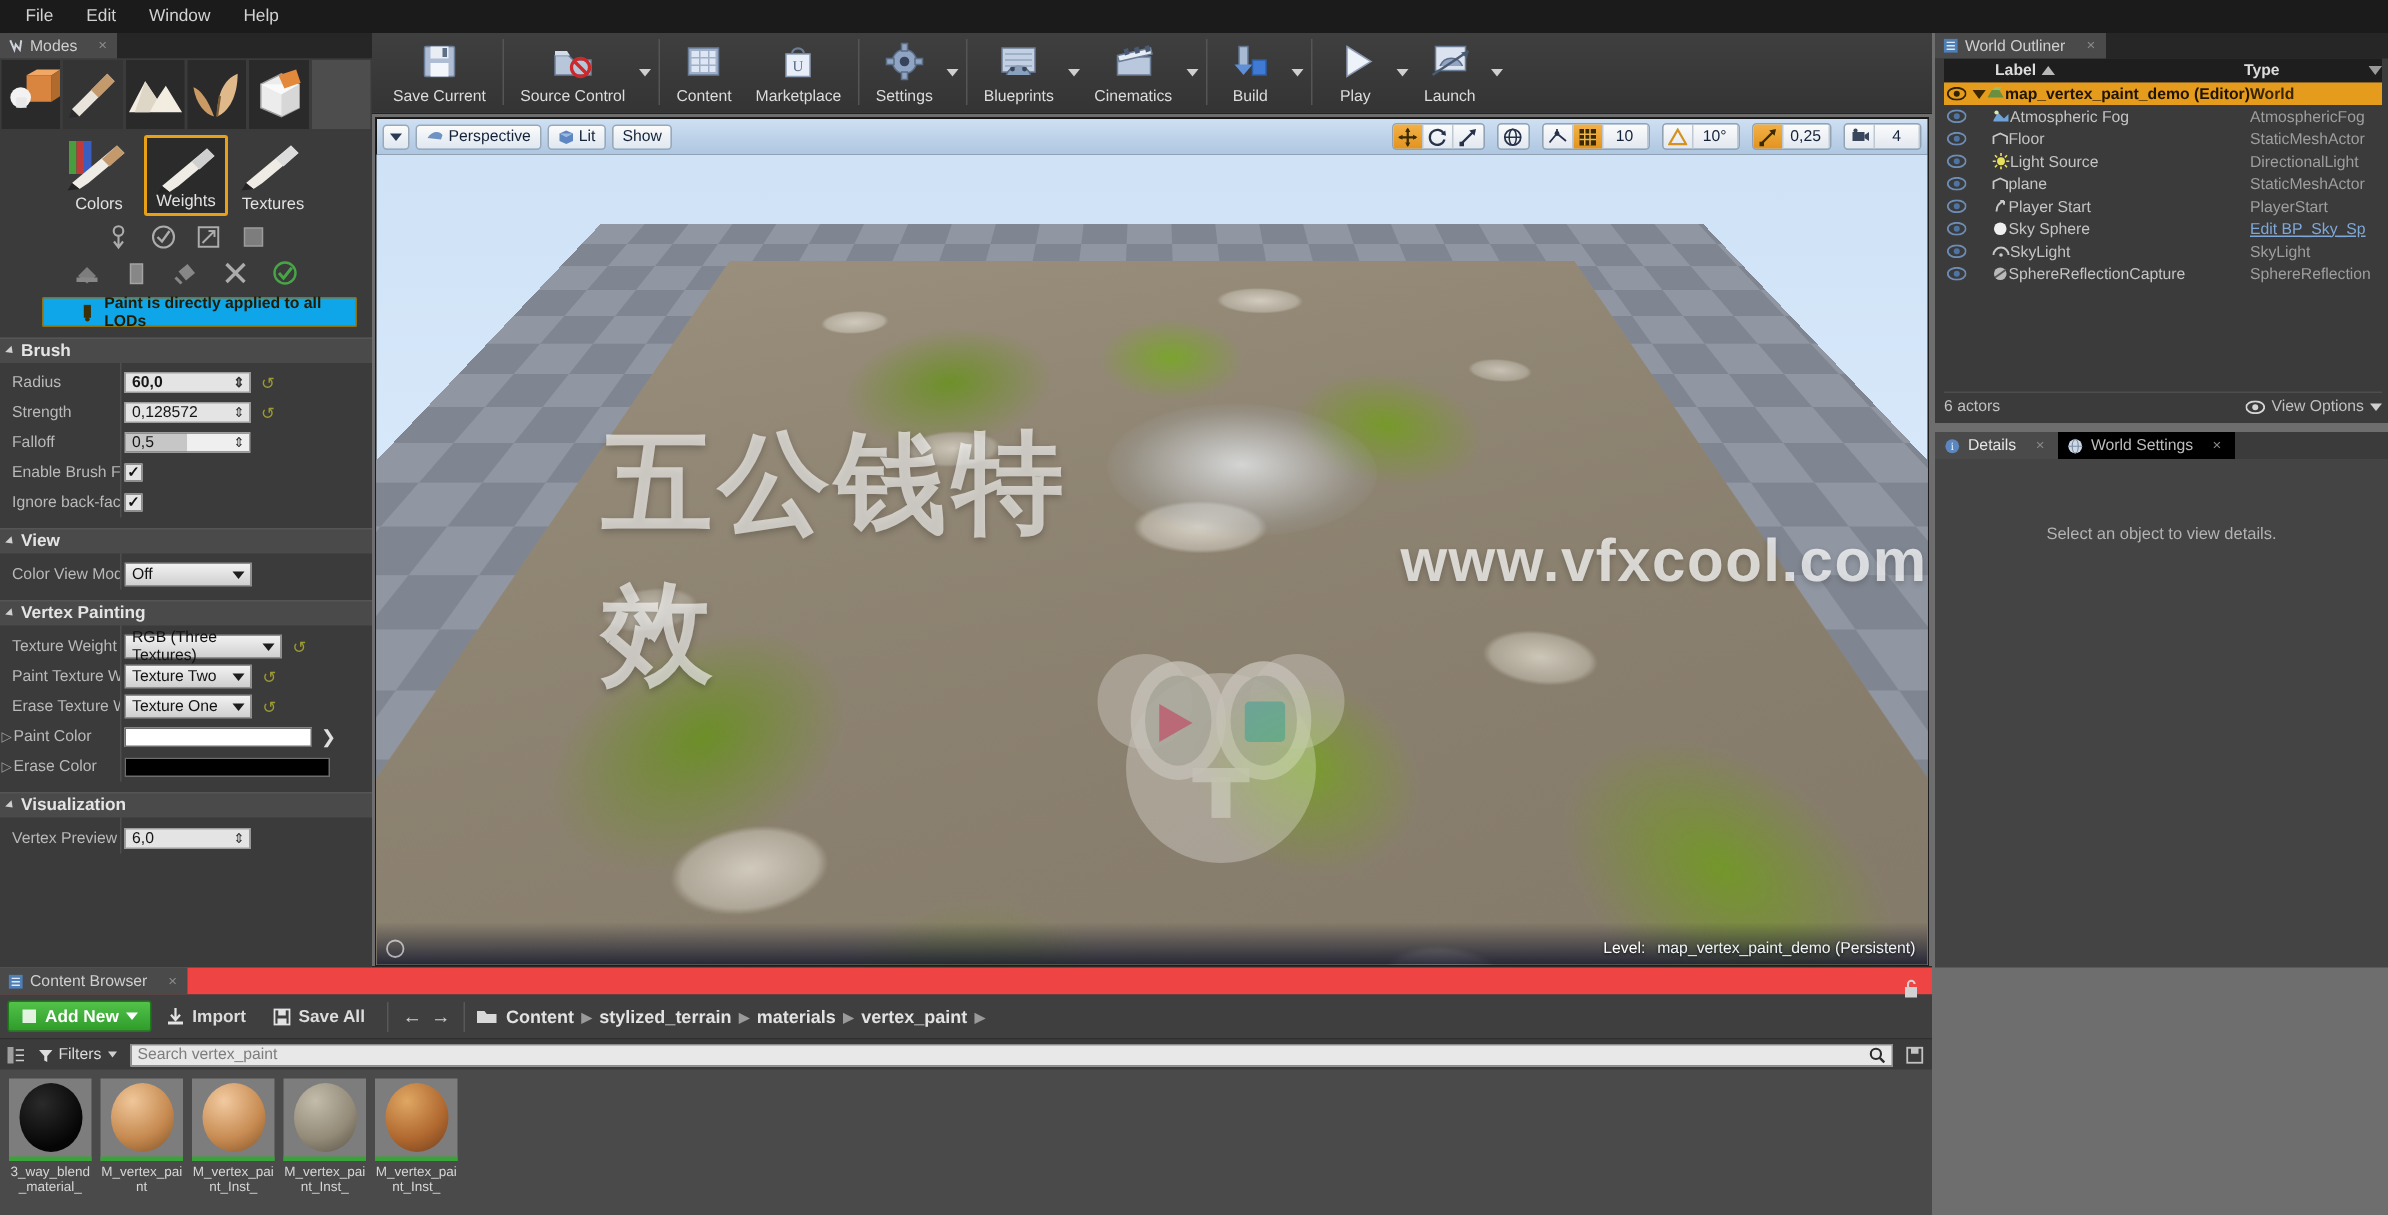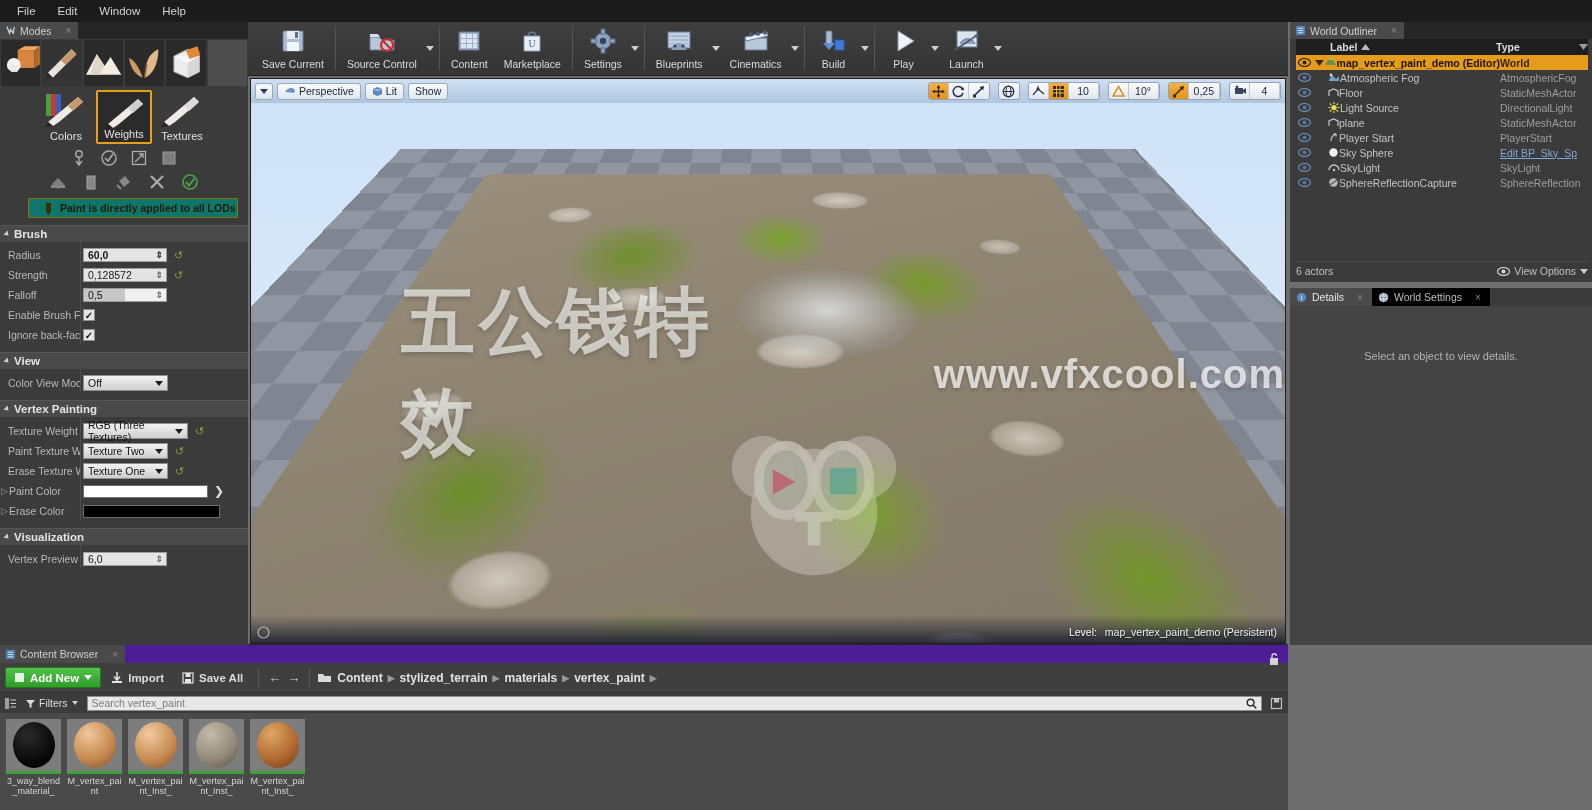--- a/index.html
+++ b/index.html
@@ -31,22 +31,22 @@
   .submode { width:56px; height:54px; display:flex; flex-direction:column; align-items:center;
     justify-content:flex-end; position:relative; }
   .submode.active { background:#2b2b2b; border:2px solid #e8a117; border-radius:2px; }
   .submode .lbl { font-size:11px; color:#e2e2e2; padding-bottom:2px; position:relative; z-index:3; }
   .submode .gl { position:absolute; left:0; top:2px; width:56px; height:38px; }
 
   .iconrow { display:flex; justify-content:center; gap:12px; padding:5px 0 0 0; }
   .iconrow.r2 { gap:15px; padding-top:6px; }
   .smallico { width:18px; height:18px; opacity:.8; }
 
-  .warnbar { margin:7px 10px 0 28px; height:20px; background:#0f766e; border:1px solid #8f7010;
-     display:flex; align-items:center; gap:6px; padding-left:14px; color:#231c02; font-size:10.5px;
+  .warnbar { margin:7px 10px 0 28px; height:20px; background:#0ea5e9; border:1px solid #8f7010;
+     display:flex; align-items:center; gap:6px; padding-left:24px; color:#231c02; font-size:10.5px;
      font-weight:bold; border-radius:1px; }
 
   
   .sect { margin-top:7px; }
   .secthdr { height:17px; background:#4a4a4a; display:flex; align-items:center; gap:5px;
      padding-left:5px; color:#e4e4e4; font-size:11.5px; font-weight:bold; border-top:1px solid #555; }
   .arrw { width:0;height:0;border-left:4px solid #cfcfcf;border-top:3px solid transparent;border-bottom:3px solid transparent; transform:rotate(45deg); }
   .prow { height:20px; display:flex; align-items:center; }
   .pname { width:80px; padding-left:8px; color:#b9b9b9; font-size:10.5px; white-space:nowrap;
      overflow:hidden; }
@@ -174,21 +174,21 @@
   .dtab { display:flex; align-items:center; gap:5px; padding:0 9px 0 6px; height:18px;
      font-size:10.5px; color:#bdbdbd; background:#000000; }
   .dtab.on { background:#4a4a4a; color:#e6e6e6; }
   .dtab .x { color:#8a8a8a; margin-left:8px; font-size:10px; }
   .dbody { position:absolute; left:0; top:18px; right:0; bottom:0; background:#444; display:flex;
      align-items:flex-start; justify-content:center; padding-top:44px; }
   .dmsg { color:#b3b3b3; font-size:11px; }
 
   
   .cbrowser { position:absolute; left:0; top:645px; width:1288px; height:165px; background:#3b3b3b; }
-  .cbtabs { height:18px; background:#4c1d95; display:flex; }
+  .cbtabs { height:18px; background:#ef4444; display:flex; }
   .cbbar { height:30px; background:#3f3f3f; display:flex; align-items:center; gap:2px;
      padding-left:5px; border-bottom:1px solid #303030; }
   .addnew { height:21px; background:linear-gradient(#52c24a,#2f9c2a); border:1px solid #1f7a1c;
      border-radius:2px; display:flex; align-items:center; gap:5px; padding:0 8px; color:#fff;
      font-weight:bold; font-size:11.5px; }
   .cbtn { height:21px; display:flex; align-items:center; gap:5px; padding:0 8px; color:#dcdcdc;
      font-size:11.5px; font-weight:bold; }
   .cbsep { width:1px; height:20px; background:#585858; margin:0 5px; }
   .crumb { display:flex; align-items:center; gap:5px; color:#e2e2e2; font-size:12px; font-weight:bold; }
   .crumb .sepc { color:#9a9a9a; font-size:9px; }

